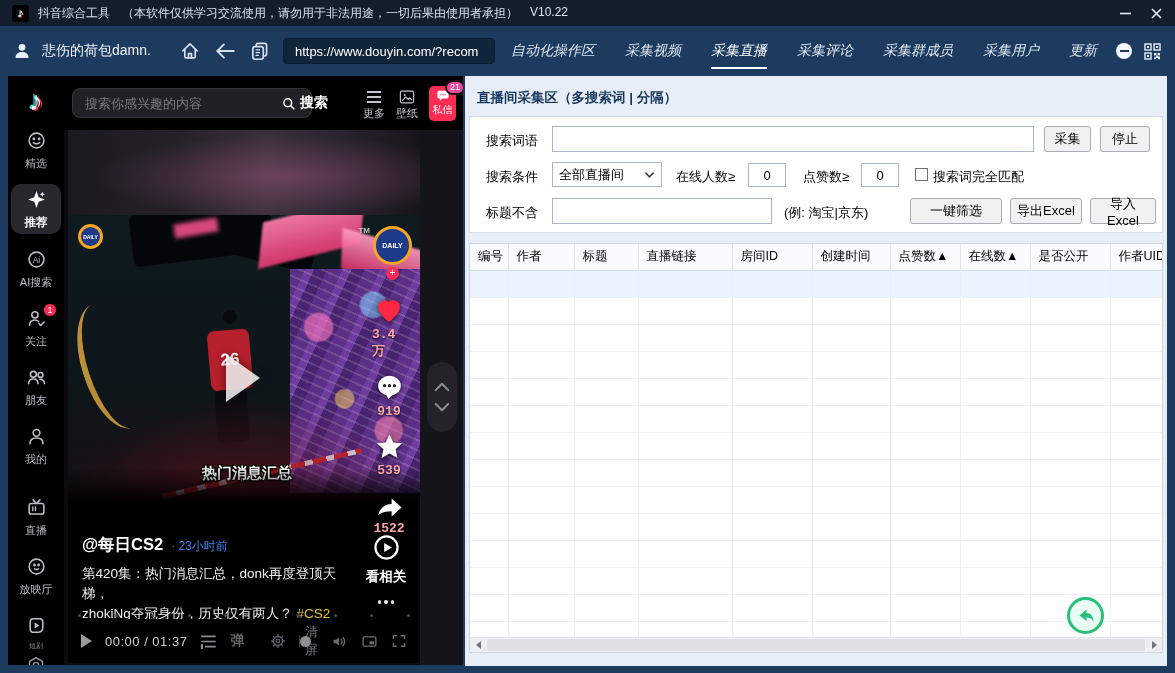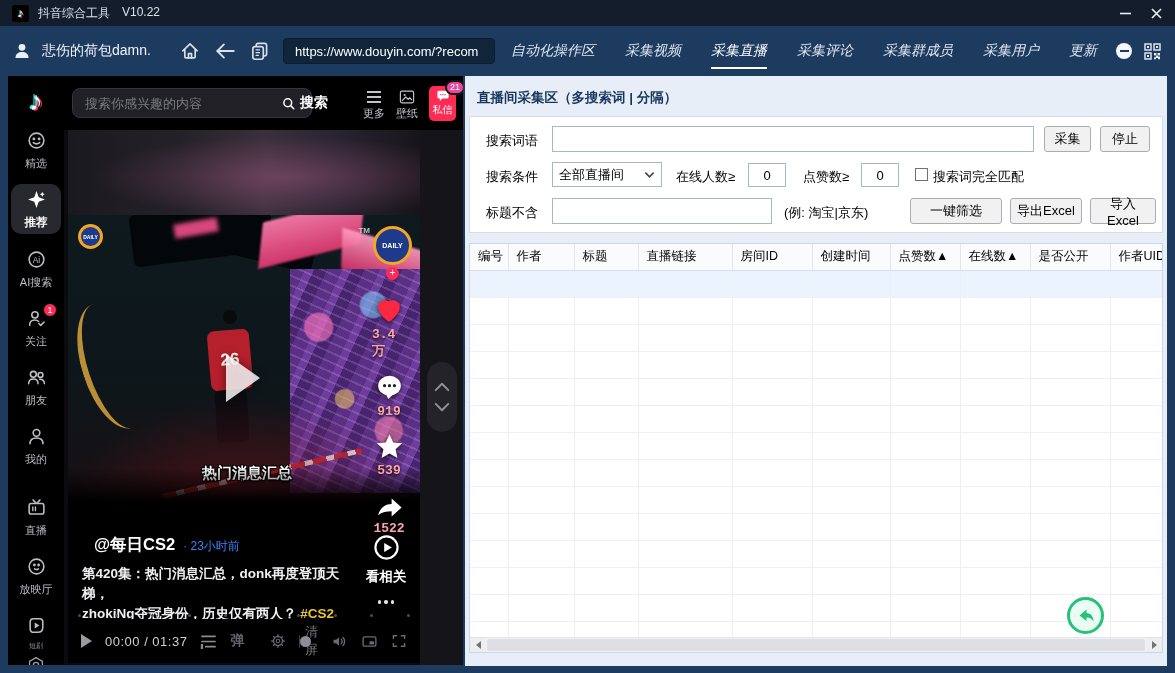--- a/index.html
+++ b/index.html
@@ -123,23 +123,23 @@
         border-top:24px solid transparent;border-bottom:24px solid transparent;filter:drop-shadow(0 0 5px rgba(0,0,0,.6));}
   .caption{position:absolute;left:134px;top:334px;color:#fff;font-weight:bold;font-size:15px;
         text-shadow:-1px -1px 0 #000,1px -1px 0 #000,-1px 1px 0 #000,1px 1px 0 #000,0 2px 3px #000;}
 
   .rail{position:absolute;right:14px;top:166px;width:34px;display:flex;flex-direction:column;align-items:center;}
   .rail .cnt{color:#fca5a5;font-size:13px;font-weight:bold;text-shadow:0 1px 3px #000;margin:3px 0 13px;font-family:Liberation Mono, monospace;}
   .rail svg{filter:drop-shadow(0 1px 2px rgba(0,0,0,.7));}
 
   .vinfo{position:absolute;left:14px;top:404px;width:280px;}
   .vauthor{display:flex;align-items:baseline;gap:8px;}
-  .vauthor .a{color:#fff;font-weight:bold;font-size:16.5px;margin-left:12px;}
+  .vauthor .a{color:#fff;font-weight:bold;font-size:16.5px;}
   .vauthor .t{color:#3b82f6;font-size:12px;}
-  .vdesc{margin-top:8px;color:#f0f0f3;font-size:13.5px;line-height:20px;font-weight:bold;}
+  .vdesc{margin-top:8px;color:#f0f0f3;font-size:13.5px;line-height:20px;}
   .tag{color:#e9c52e;margin-right:10px;}
   .related{position:absolute;right:6px;top:404px;width:56px;display:flex;flex-direction:column;align-items:center;}
   .related .rl{color:#fff;font-size:13.5px;font-weight:bold;margin-top:7px;}
   .more-dots{margin-top:14px;display:flex;gap:3px;}
   .more-dots i{width:3.5px;height:3.5px;border-radius:50%;background:#e4e4e8;}
 
   .pseg{position:absolute;left:10px;right:10px;top:484px;height:3px;display:flex;justify-content:space-between;align-items:center;}
   .pdot{width:3px;height:3px;border-radius:50%;background:#4b4b52;}
   .controls{position:absolute;left:0;right:0;bottom:0;height:44px;display:flex;align-items:center;
             padding:0 13px;gap:13px;background:#000;}
@@ -187,20 +187,21 @@
 </style>
 </head>
 <body>
 
 <div class="window">
 
   <div class="titlebar">
     <span class="tb-logo">♪</span>
     <div class="tb-title">
       <span>抖音综合工具</span>
+      <span>（本软件仅供学习交流使用，请勿用于非法用途，一切后果由使用者承担）</span>
       <span>V10.22</span>
     </div>
     <div class="tb-controls">
       <span class="tb-btn">
         <svg width="13" height="13" viewBox="0 0 13 13">
             <line x1="1" y1="6.5" x2="12" y2="6.5" stroke="#e8eef5" stroke-width="1.6"></line>
           </svg>
       </span>
       <span class="tb-btn">
         <svg width="13" height="13" viewBox="0 0 13 13">

